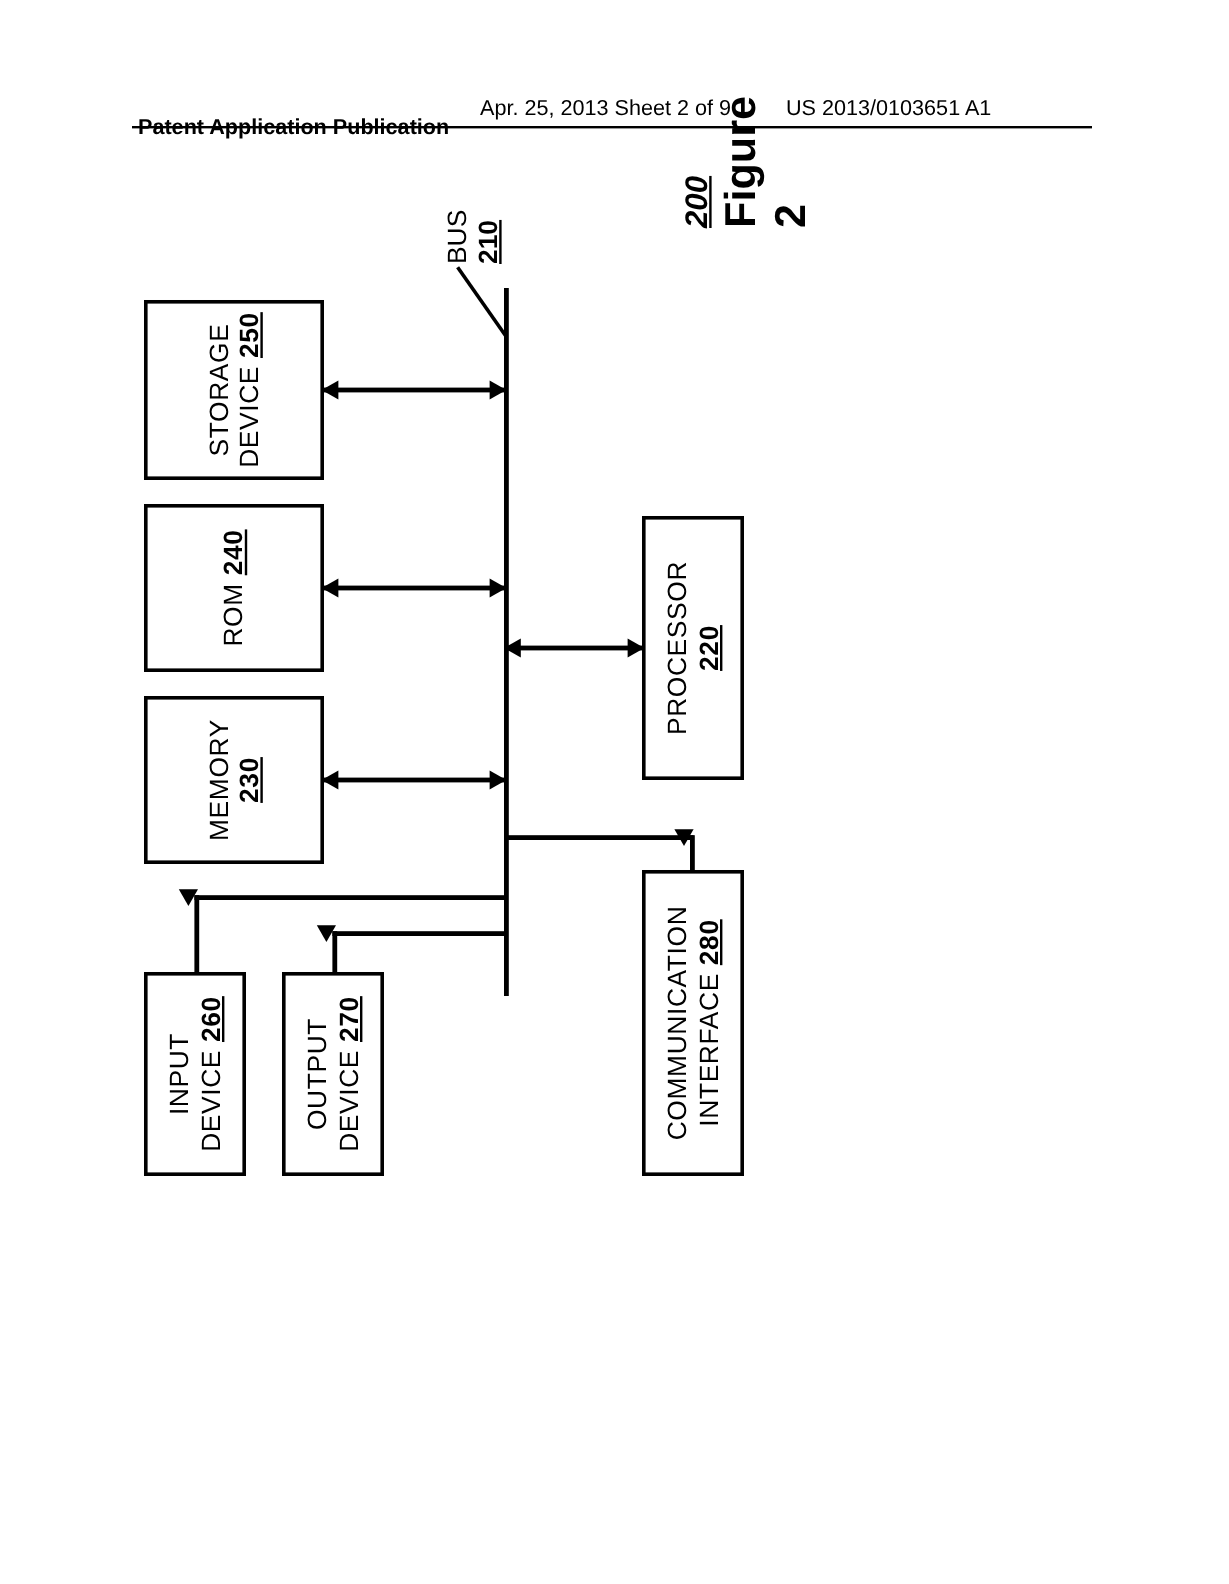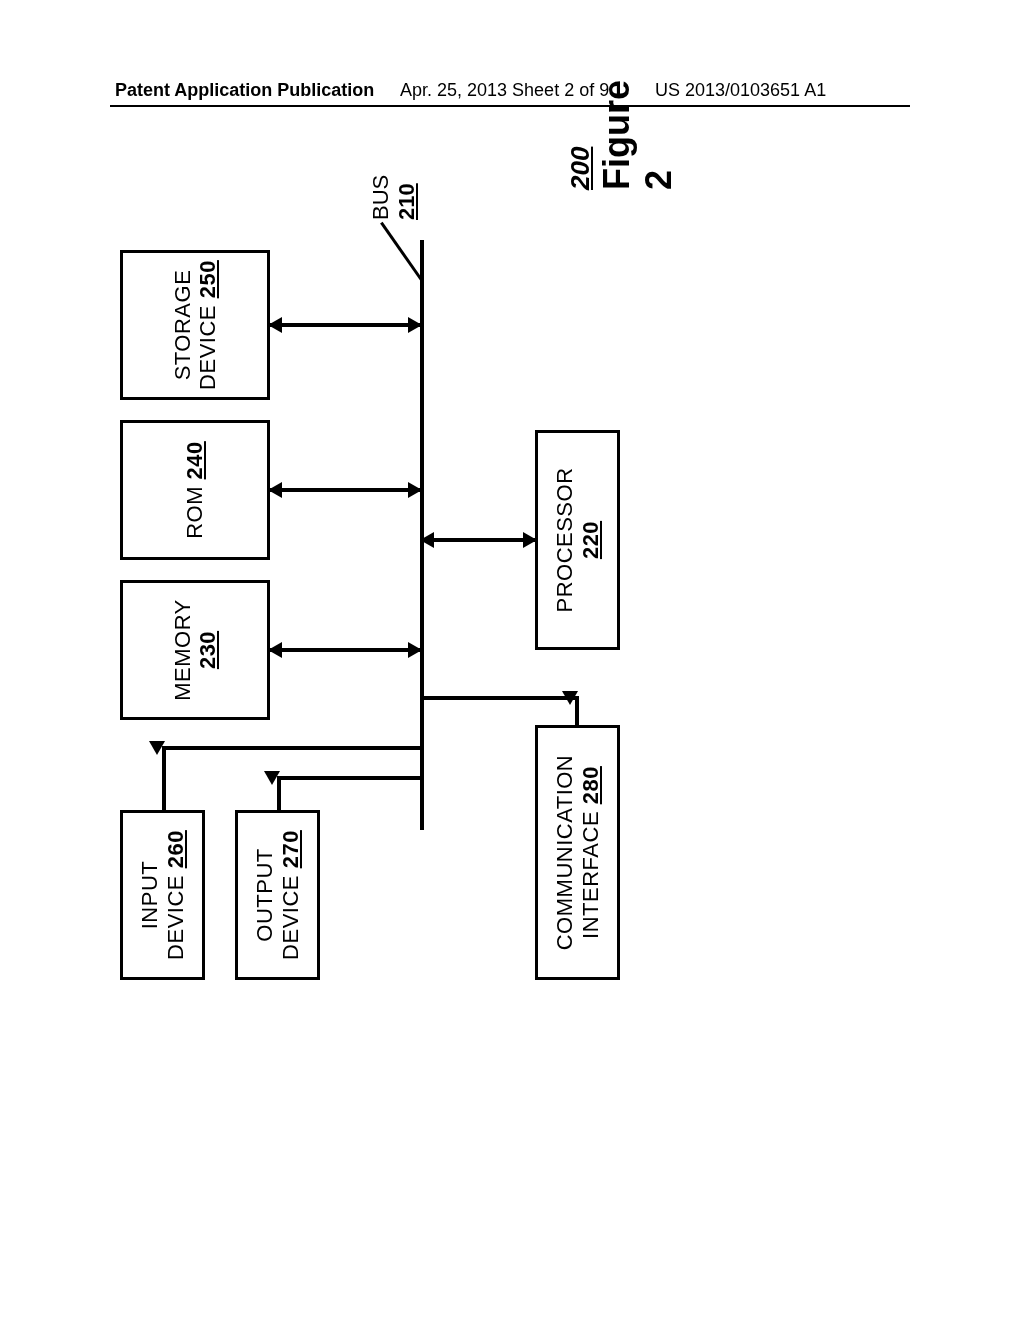--- a/index.html
+++ b/index.html
@@ -12,21 +12,21 @@
     background: #fff;
     position: relative;
   }
   .header {
     position: absolute;
     top: 80px;
     left: 0;
     width: 1024px;
     font-size: 18px;
   }
-  .header-left { position: absolute; left: 115px; font-weight: bold; }
+  .header-left { position: absolute; left: 115px; font-weight: bold; margin-top: 16px; }
   .header-mid { position: absolute; left: 400px; }
   .header-right { position: absolute; left: 655px; font-weight: normal; }
   .header-rule {
     position: absolute;
     top: 105px;
     left: 110px;
     width: 800px;
     border-top: 2px solid #000;
   }
 

